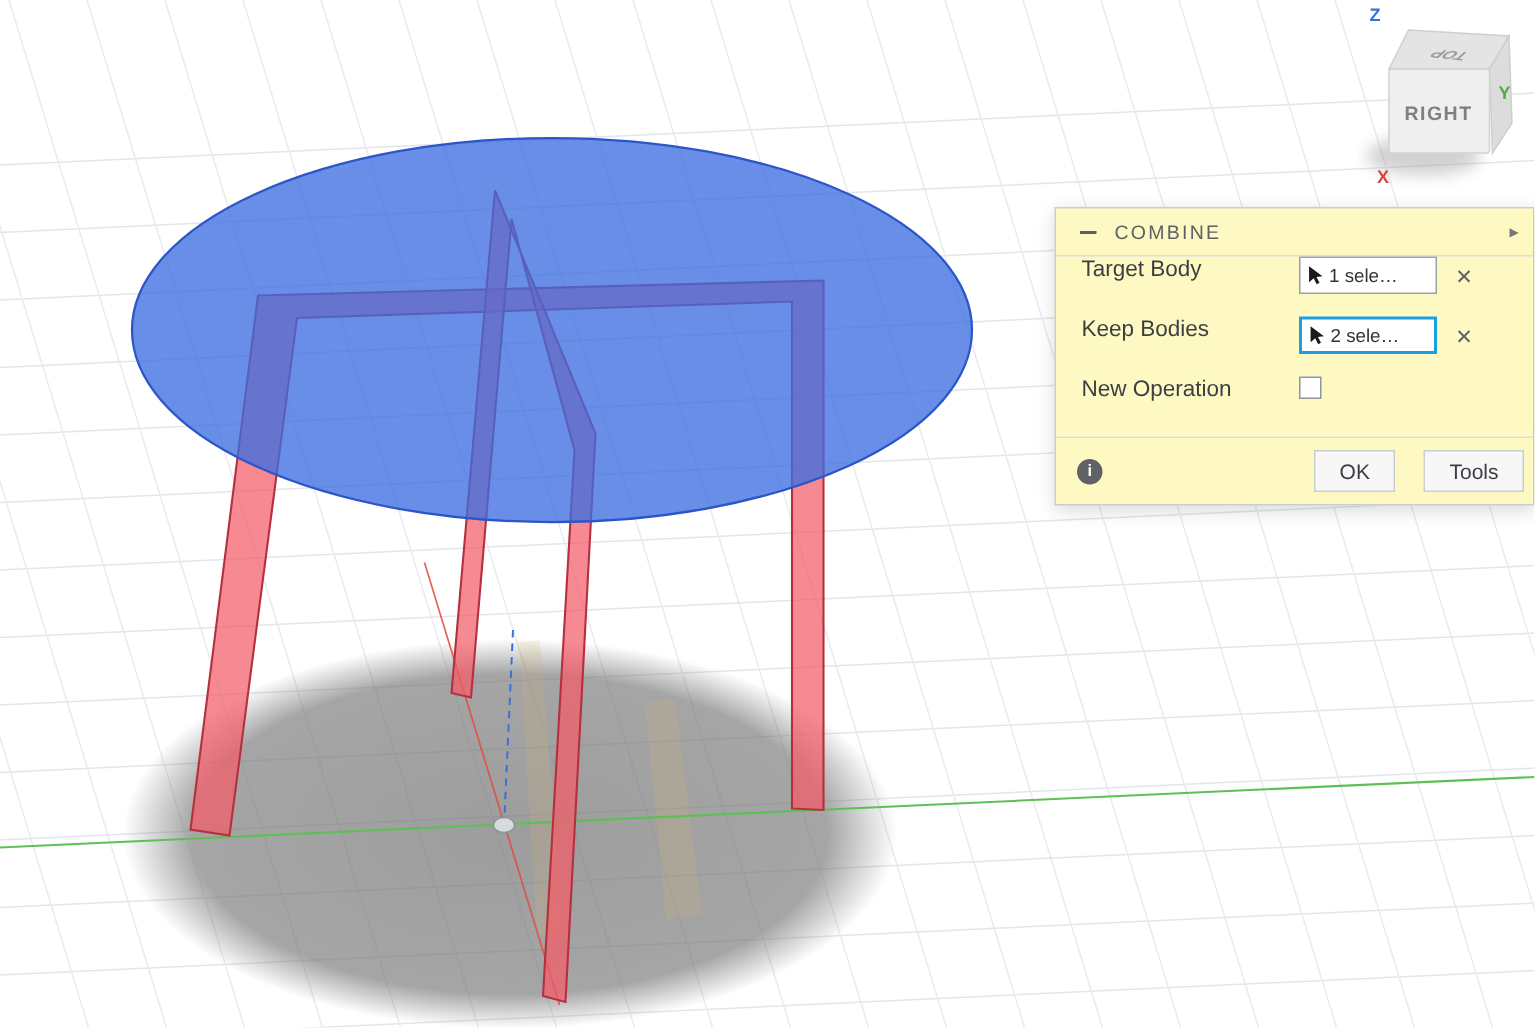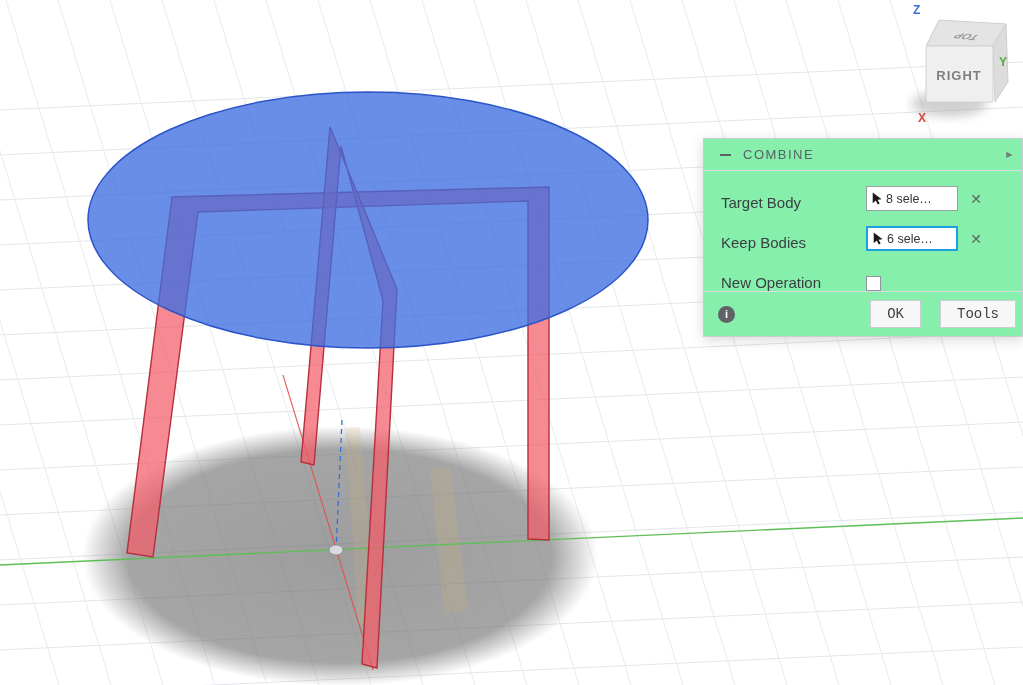--- a/index.html
+++ b/index.html
@@ -23,47 +23,47 @@
   .vc-top{fill:#e4e4e4;stroke:#cfcfcf;}
   .vc-side{fill:#dcdcdc;stroke:#cfcfcf;}
   .vc-label{font-family:"Liberation Sans",sans-serif;font-size:13px;font-weight:700;fill:#7f7f7f;letter-spacing:1px;text-anchor:middle;}
   .vc-top-label{font-family:"Liberation Sans",sans-serif;font-size:11px;font-weight:700;fill:#9b9b9b;text-anchor:middle;}
   .ax-z{font-size:12px;font-weight:700;fill:#3A6FD8;}
   .ax-y{font-size:12px;font-weight:700;fill:#58a847;}
   .ax-x{font-size:12px;font-weight:700;fill:#d8453c;}
 
   
   .dialog{position:absolute;left:703px;top:138px;width:320px;box-sizing:border-box;
-    background:#86efac;border:1px solid #c8cdd2;box-shadow:0 3px 12px rgba(0,0,0,.16);}
+    background:#fef9c3;border:1px solid #c8cdd2;box-shadow:0 3px 12px rgba(0,0,0,.16);}
   .dlg-header{display:flex;align-items:center;height:31px;padding:0 8px 0 16px;
     border-bottom:1px solid #dadee2;color:#5a6066;font-size:13px;letter-spacing:1.5px;}
   .collapse-ic{width:11px;height:2px;background:#5a6066;margin-right:12px;}
   .hdr-arrow{margin-left:auto;font-size:8px;color:#777;}
-  .dlg-row{display:flex;align-items:flex-end;height:40px;padding:0 30px 0 17px;font-size:15px;color:#3b3f44;}
+  .dlg-row{display:flex;align-items:flex-start;height:40px;padding:0 30px 0 17px;font-size:15px;color:#3b3f44;}
   .lbl{flex:1;}
   .ctl{width:126px;display:flex;align-items:center;}
   .sel-chip{display:flex;align-items:center;gap:3px;width:92px;height:25px;box-sizing:border-box;
     border:1px solid #9aa0a6;background:#fff;padding:0 4px;font-size:12.5px;color:#333;
     white-space:nowrap;overflow:hidden;cursor:pointer;}
   .sel-chip.active{border:2px solid #1a9fe0;}
   .cursor-ic{flex:0 0 auto;}
   .chip-x{margin-left:11px;color:#5f6368;font-size:14px;width:14px;text-align:center;cursor:pointer;}
   .ops{gap:9px;}
   .op{width:26px;height:26px;display:flex;align-items:center;justify-content:center;
     border:1px solid transparent;box-sizing:border-box;cursor:pointer;}
   .op.selected{background:#def0fb;border-color:#3aa7e3;}
   .cb{width:15px;height:15px;box-sizing:border-box;border:1px solid #8f959b;background:#fff;
     display:flex;align-items:center;justify-content:center;font-size:12px;color:#fff;cursor:pointer;}
   .cb.checked{background:#4d5257;border-color:#4d5257;}
   .dlg-footer{display:flex;align-items:center;height:44px;border-top:1px solid #dadee2;padding:0 6px 0 14px;}
   .info-ic{width:17px;height:17px;border-radius:50%;background:#5f6368;color:#fff;font-size:11px;
     font-weight:700;display:flex;align-items:center;justify-content:center;cursor:pointer;}
   .spacer{flex:1;}
   .btn{height:28px;padding:0 16px;background:#f7f7f7;border:1px solid #c9ced3;font-size:14px;
-    color:#3b3f44;margin-left:19px;font-family:Liberation Mono, monospace;cursor:pointer;}
+    color:#3b3f44;margin-left:19px;font-family:Liberation Sans, sans-serif;cursor:pointer;}
 </style>
 </head>
 <body>
 
 <div class="stage">
 
   <svg class="scene" width="1023" height="685" viewBox="0 0 1023 685">
     <defs>
       <radialGradient id="shadowGrad" cx="50%" cy="50%" r="50%">
         <stop offset="0%" stop-color="#777777" stop-opacity="0.72"></stop>
@@ -122,34 +122,34 @@
       <span class="hdr-arrow">▶</span>
     </div>
 
     <div class="dlg-row">
       <span class="lbl">Target Body</span>
       <span class="ctl">
         <span class="sel-chip">
           <svg class="cursor-ic" width="12" height="15" viewBox="0 0 14 16">
             <path d="M2,1 L2,13.5 L5.6,10.3 L7.9,15 L10.1,13.9 L7.7,9.4 L12.4,8.8 Z" fill="#1a1a1a"></path>
           </svg>
-          <span class="chip-txt">8 sele…</span>
+          <span class="chip-txt">1 sele…</span>
         </span>
         <span class="chip-x">✕</span>
       </span>
     </div>
 
     <div class="dlg-row">
       <span class="lbl">Keep Bodies</span>
       <span class="ctl">
         <span class="sel-chip active">
           <svg class="cursor-ic" width="12" height="15" viewBox="0 0 14 16">
             <path d="M2,1 L2,13.5 L5.6,10.3 L7.9,15 L10.1,13.9 L7.7,9.4 L12.4,8.8 Z" fill="#1a1a1a"></path>
           </svg>
-          <span class="chip-txt">6 sele…</span>
+          <span class="chip-txt">2 sele…</span>
         </span>
         <span class="chip-x">✕</span>
       </span>
     </div>
 
 
     <div class="dlg-row">
       <span class="lbl">New Operation</span>
       <span class="ctl">
         <span class="cb"></span>

